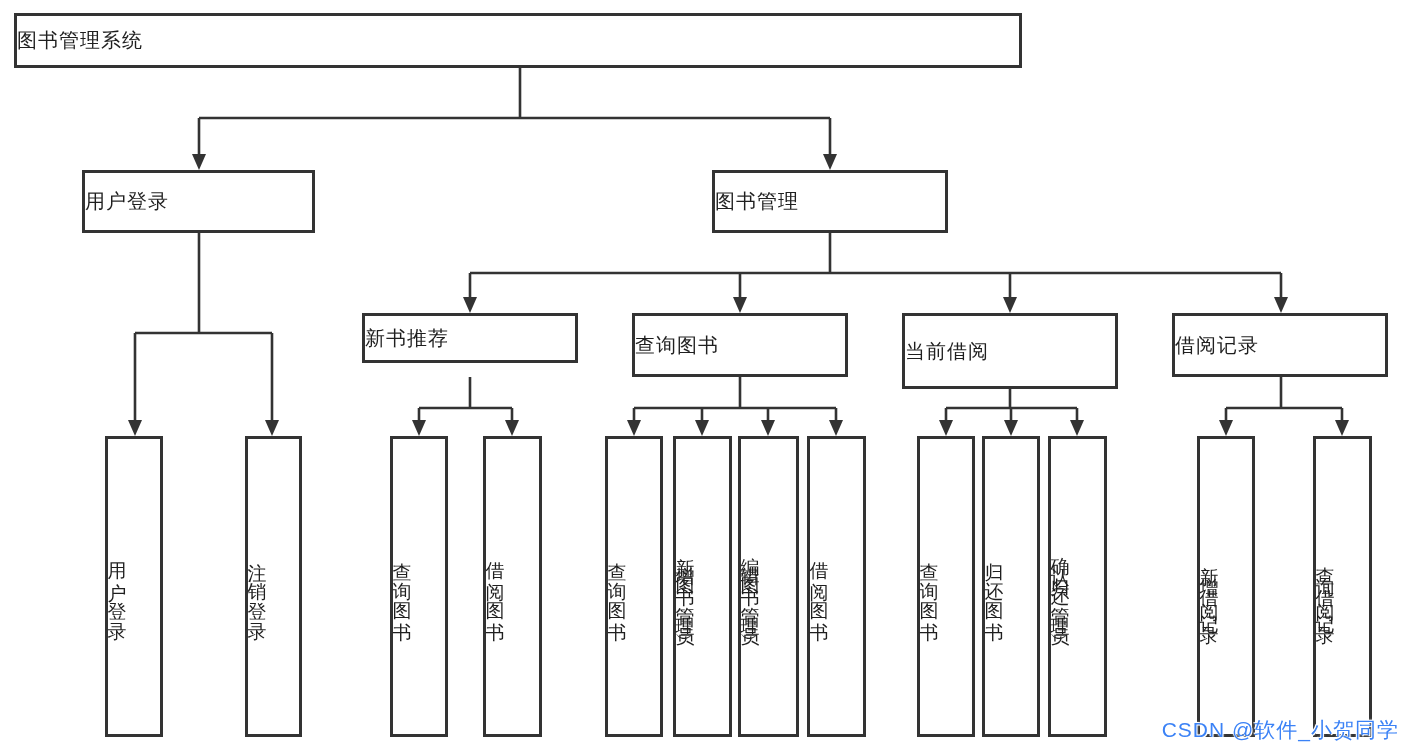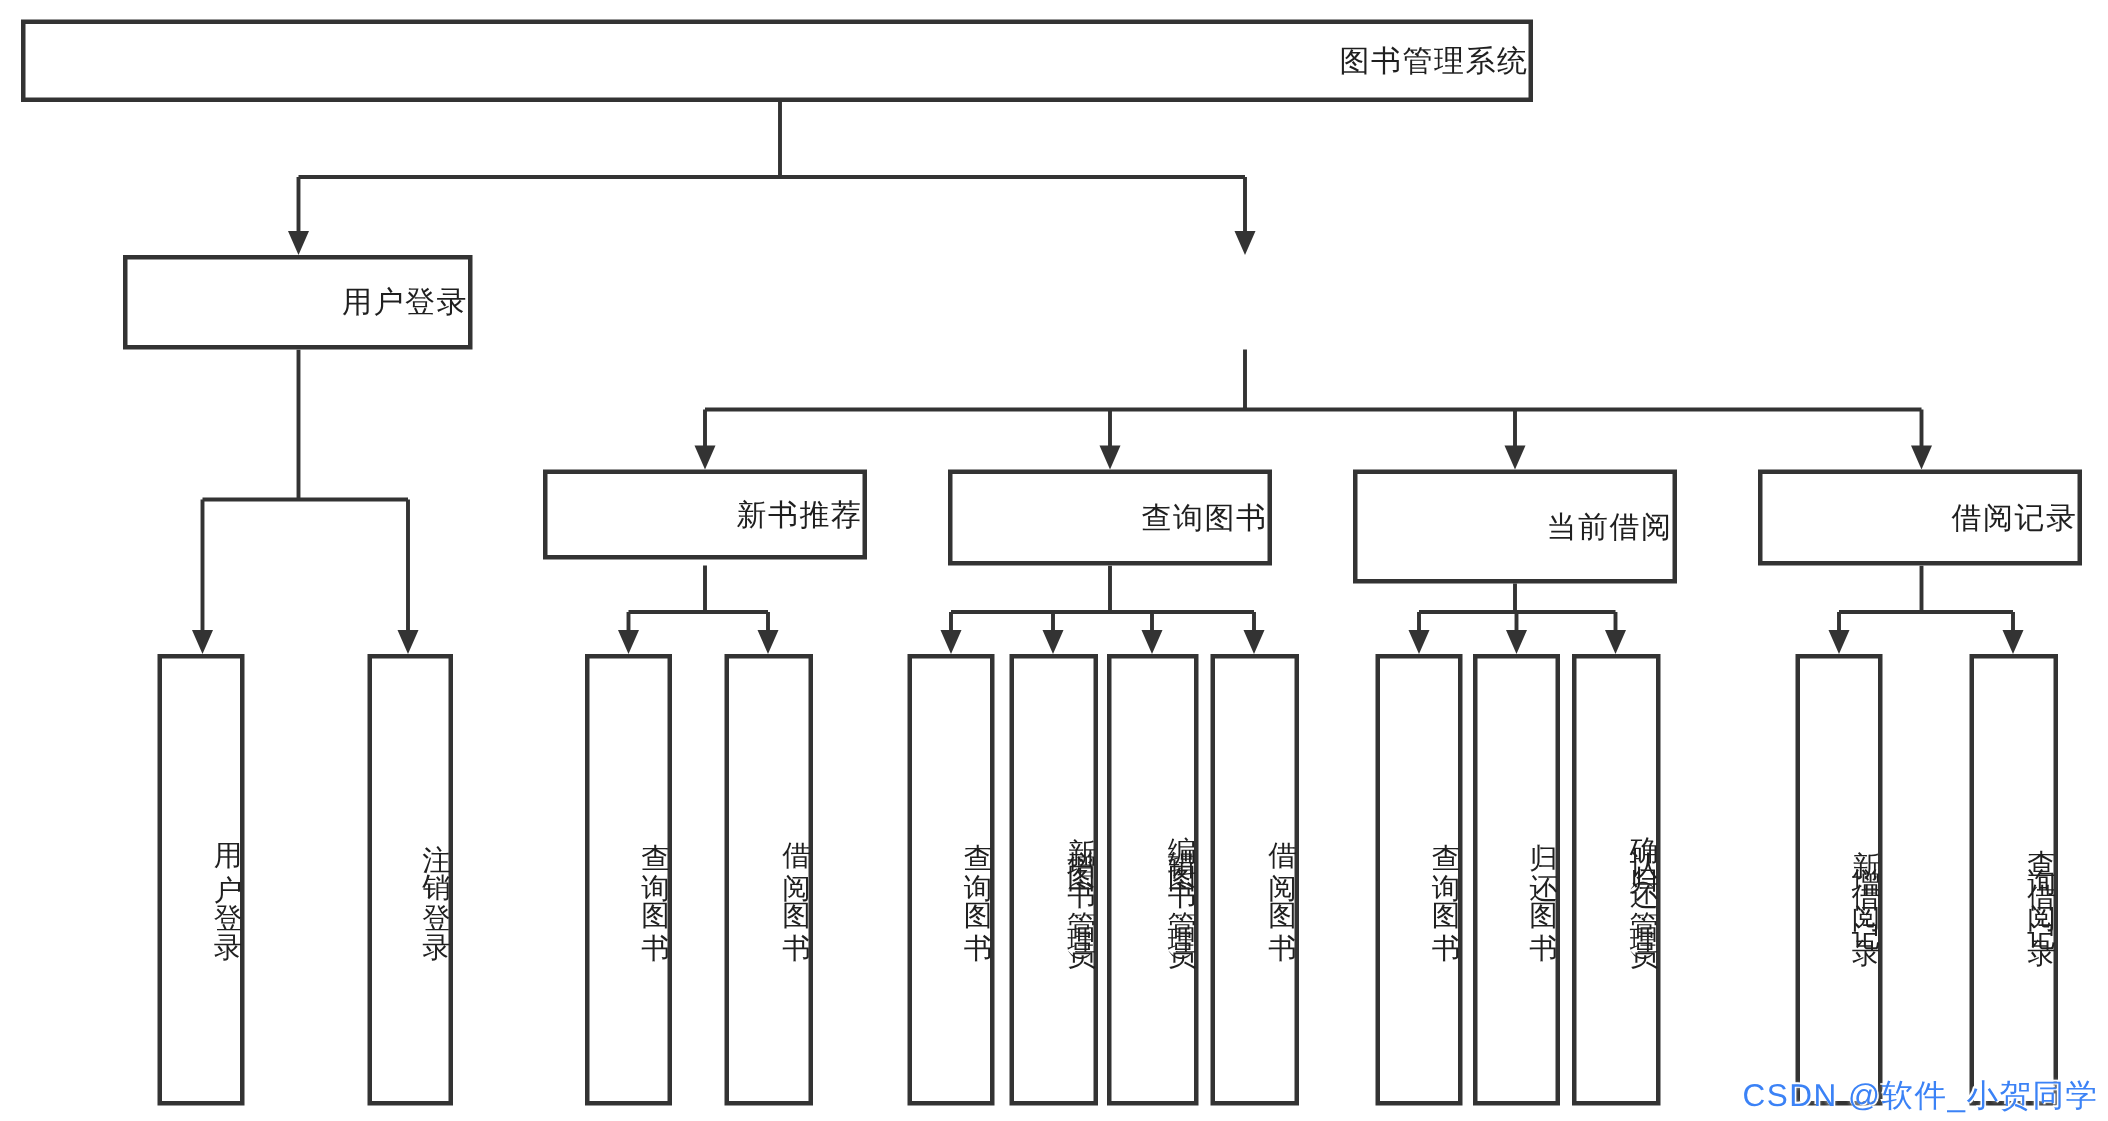--- a/index.html
+++ b/index.html
@@ -12,23 +12,22 @@
   #stage { position: absolute; inset: 0; }
   svg.wires { position: absolute; left: 0; top: 0; z-index: 1; }
 
   .node {
     position: absolute;
     box-sizing: border-box;
     background: #ffffff;
     border: 3px solid #333333;
     display: flex;
     align-items: center;
-    justify-content: flex-end;
+    justify-content: flex-start;
     z-index: 2;
-    font-family: Liberation Mono, monospace;
   }
   .hlabel {
     font-size: 20px;
     color: #1f1f1f;
     letter-spacing: 1px;
     white-space: nowrap;
   }
   .vlabel {
     writing-mode: vertical-rl;
     text-orientation: mixed;
@@ -38,21 +37,21 @@
     white-space: nowrap;
   }
   .sp-lg { letter-spacing: 20px; }
   .sp-md { letter-spacing: 12px; }
   .sp-sm { letter-spacing: 10px; }
 
   
   .n-root   { left: 14px;   top: 13px;  width: 1008px; height: 55px; }
   .n-login  { left: 82px;   top: 170px; width: 233px;  height: 63px; }
   .n-mgmt   { left: 712px;  top: 170px; width: 236px;  height: 63px; }
-  .n-l3a    { left: 362px;  top: 313px; width: 216px;  height: 60px; padding-left: 28px; }
+  .n-l3a    { left: 362px;  top: 313px; width: 216px;  height: 50px; }
   .n-l3b    { left: 632px;  top: 313px; width: 216px;  height: 64px; }
   .n-l3c    { left: 902px;  top: 313px; width: 216px;  height: 76px; }
   .n-l3d    { left: 1172px; top: 313px; width: 216px;  height: 64px; }
 
   .leaf { top: 436px; height: 301px; }
   .f1  { left: 105px;  width: 58px; }
   .f2  { left: 245px;  width: 57px; }
   .f3  { left: 390px;  width: 58px; }
   .f4  { left: 483px;  width: 59px; }
   .f5  { left: 605px;  width: 58px; }
@@ -100,20 +99,23 @@
              M939 420 h14 l-7 16 z  M1004 420 h14 l-7 16 z  M1070 420 h14 l-7 16 z
              M1219 420 h14 l-7 16 z M1335 420 h14 l-7 16 z" fill="#333333" stroke="none"></path>
   </svg>
 
   <div class="node n-root">
     <span class="hlabel">图书管理系统</span>
   </div>
 
   <div class="node n-login">
     <span class="hlabel">用户登录</span>
+  </div>
+  <div class="node n-mgmt">
+    <span class="hlabel">图书管理</span>
   </div>
 
   <div class="node n-l3a">
     <span class="hlabel">新书推荐</span>
   </div>
   <div class="node n-l3b">
     <span class="hlabel">查询图书</span>
   </div>
   <div class="node n-l3c">
     <span class="hlabel">当前借阅</span>

